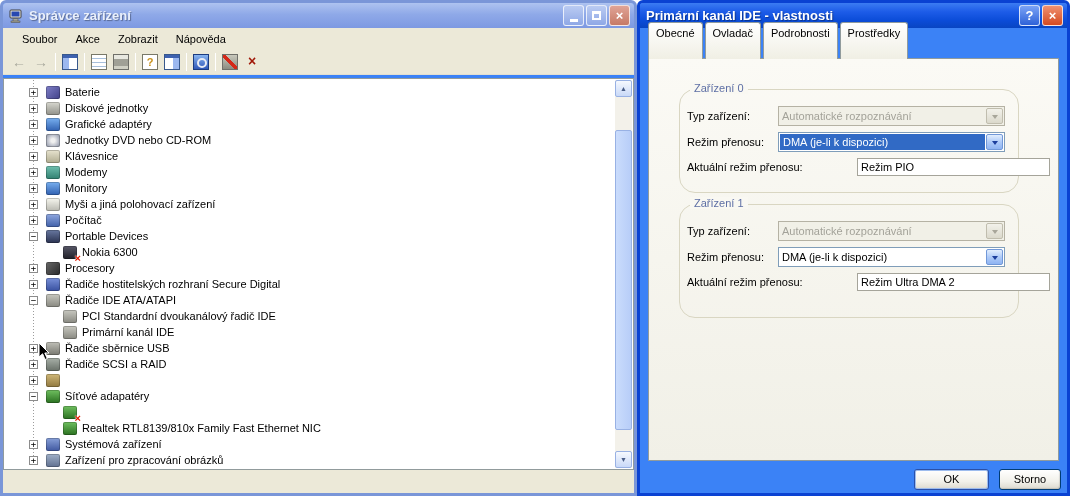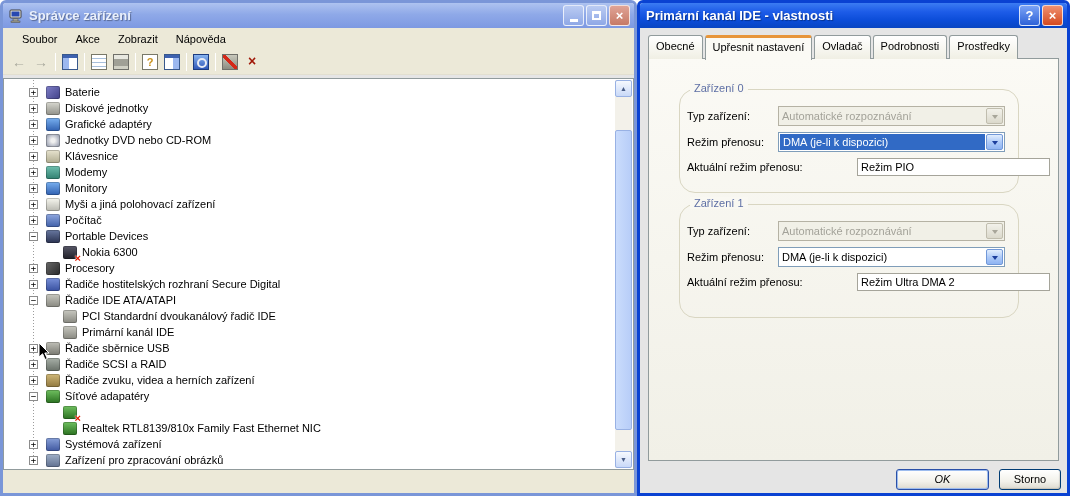--- a/index.html
+++ b/index.html
@@ -1,21 +1,21 @@
 <!DOCTYPE html>
 <html><head>
 <meta charset="utf-8">
 <style>
   html,body{margin:0;padding:0;background:#fff;}
   *{box-sizing:border-box;}
   #stage{position:relative;width:1070px;height:496px;overflow:hidden;
          font-family:"Liberation Sans",sans-serif;font-size:11px;color:#000;}
 
   
-  .xpwin{position:absolute;top:0;height:496px;border:3px solid;border-radius:6px 6px 0 0;background:#e5e5e5;}
+  .xpwin{position:absolute;top:0;height:496px;border:3px solid;border-radius:6px 6px 0 0;background:#3b82f6;}
   #lwin{left:0;width:637px;border-color:#7A96D8;}
   #dlg{left:637px;width:433px;border-color:#0A42D2;}
   .tbar{height:25px;display:flex;align-items:center;padding:0 4px 0 6px;border-radius:3px 3px 0 0;}
   .tbar.inactive{background:linear-gradient(180deg,#AEC3F0 0%,#8FA9E8 45%,#7D99E2 100%);}
   .tbar.active{background:linear-gradient(180deg,#3C7CF2 0%,#1D5CE8 35%,#0B4CD8 70%,#0845C2 100%);}
   .ttext{font-size:13px;font-weight:bold;text-shadow:1px 1px 1px rgba(0,0,0,.35);white-space:nowrap;
          overflow:hidden;flex:1;}
   .inactive .ttext{color:#EAF0FB;}
   .active .ttext{color:#fff;}
   .wbtns{display:flex;gap:2px;}
@@ -90,21 +90,21 @@
         background:linear-gradient(180deg,#F6F9FE,#C9D9F8);display:flex;align-items:center;justify-content:center;
         font-size:7px;color:#4A5E88;}
   .sbtn.up{top:0;} .sbtn.down{bottom:0;}
   .sthumb{position:absolute;left:0;top:50px;width:17px;height:300px;border:1px solid #98B1E4;border-radius:2px;
         background:linear-gradient(90deg,#CADCFC,#B7CDF8);}
   #bstrip{position:absolute;left:0;right:0;top:467px;height:23px;background:#ECE9D8;}
 
   
   #tabs{position:absolute;left:8px;top:30px;right:8px;height:26px;display:flex;align-items:flex-end;z-index:2;}
   .tab{padding:4px 7px 3px 7px;border:1px solid #919B9C;border-bottom:none;border-radius:3px 3px 0 0;
-       background:linear-gradient(180deg,#FFFFFF,#F0EFE4);margin-right:2px;height:24px;white-space:nowrap;}
+       background:linear-gradient(180deg,#FFFFFF,#F0EFE4);margin-right:2px;height:37px;white-space:nowrap;}
   .tab.activeTab{background:#FBFAF5;height:25px;border-top:3px solid #E7953A;margin-bottom:-1px;padding-top:3px;}
   #tabpage{position:absolute;left:8px;right:8px;top:55px;height:403px;border:1px solid #919B9C;
        background:linear-gradient(180deg,#FBFAF5,#F1F0E7);}
   .grp{position:absolute;left:30px;width:340px;border:1px solid #D9D6C2;border-radius:16px;}
   .gcap{position:absolute;top:-8px;left:10px;padding:0 4px;background:#F9F8F2;color:#5E6FA5;}
   .grow{position:absolute;left:7px;display:flex;align-items:center;height:22px;}
   .glabel{flex:none;}
   .combo{height:20px;border:1px solid #7F9DB9;background:#fff;display:flex;align-items:stretch;width:227px;flex:none;}
   .combo .val{flex:1;display:flex;align-items:center;padding-left:3px;white-space:nowrap;overflow:hidden;}
   .cbtn{width:17px;margin:1px;border:1px solid #7198D8;border-radius:2px;flex:none;
@@ -279,21 +279,20 @@
             <span class="tlabel">Řadiče sběrnice USB</span>
           </div>
           <div class="trow lvl1">
             <span class="exp">+</span>
             <span class="ticon ic-scsi-icon"></span>
             <span class="tlabel">Řadiče SCSI a RAID</span>
           </div>
           <div class="trow lvl1">
             <span class="exp">+</span>
             <span class="ticon ic-sound-icon"></span>
-            <span class="tlabel">Řadiče zvuku, videa a herních zařízení</span>
           </div>
           <div class="trow lvl1">
             <span class="exp">−</span>
             <span class="ticon ic-network-adapter-icon"></span>
             <span class="tlabel">Síťové adapatéry</span>
           </div>
           <div class="trow lvl2">
             <span class="ticon ic-network-adapter-icon">
               <span class="xmark">×</span>
             </span>
@@ -325,21 +324,20 @@
   <div id="dlg" class="xpwin">
     <div class="tbar active">
       <span class="ttext">Primární kanál IDE - vlastnosti</span>
       <span class="wbtns">
         <span class="wb help">?</span>
         <span class="wb cls">×</span>
       </span>
     </div>
     <div id="tabs">
         <span class="tab">Obecné</span>
-        <span class="tab activeTab">Upřesnit nastavení</span>
         <span class="tab">Ovladač</span>
         <span class="tab">Podrobnosti</span>
         <span class="tab">Prostředky</span>
       </div>
     <div id="tabpage">
         <div class="grp" style="top: 30px; height: 104px;">
           <span class="gcap">Zařízení 0</span>
           <div class="grow" style="top: 15px;">
             <span class="glabel" style="width: 91px;">Typ zařízení:</span>
             <div class="combo disabled">
@@ -383,21 +381,21 @@
               </span>
             </div>
           </div>
           <div class="grow" style="top: 66px;">
             <span class="glabel" style="width: 122px;">Aktuální režim přenosu:</span>
             <div class="tbox">Režim Ultra DMA 2</div>
           </div>
         </div>
       </div>
     <div id="dlgbuttons">
-        <div class="xpbtn focused" style="width: 93px; font-style: italic;">OK</div>
+        <div class="xpbtn focused" style="width: 75px;">OK</div>
         <div class="xpbtn" style="width: 62px;">Storno</div>
       </div>
   </div>
 
   <svg id="cursor" width="12" height="19" viewBox="0 0 12 19">
     <path d="M1 1 L1 15 L4.6 11.8 L7 17.5 L9.3 16.5 L6.8 11 L11 11 Z" fill="#000" stroke="#fff" stroke-width="1"></path>
   </svg>
 </div>
 
 </body></html>

